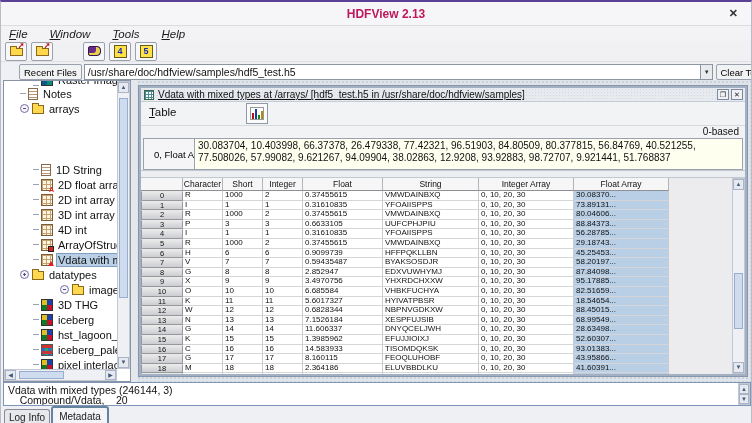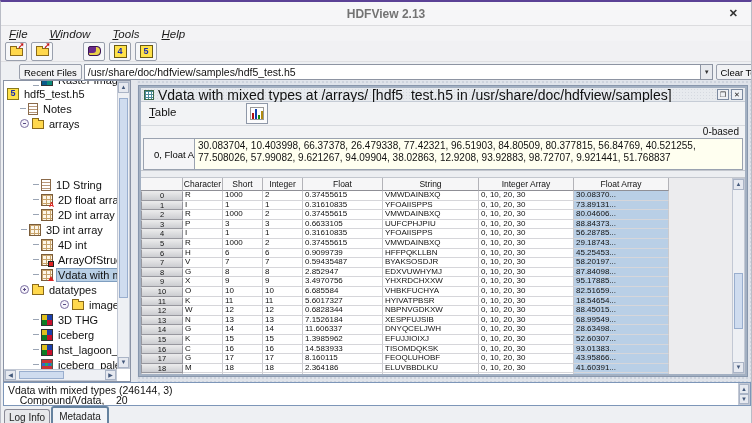--- a/index.html
+++ b/index.html
@@ -3,21 +3,21 @@
 <meta charset="utf-8">
 <style>
   * { margin:0; padding:0; box-sizing:border-box; }
   html,body { width:752px; height:423px; font-family:"Liberation Sans", sans-serif; }
   #app { position:relative; width:752px; height:423px; background:#eef0f3; border-top:2px solid #5b4196;
          border-left:1px solid #b9bcc6; border-right:1px solid #b9bcc6; overflow:hidden; font-family:"Liberation Sans", sans-serif; }
 
   
   .titlebar { position:absolute; left:0; top:0; width:100%; height:24px; background:#f6f6f8; border-bottom:1px solid #dcdcdf;
               display:flex; align-items:center; justify-content:center; }
-  .title { font-size:12px; font-weight:600; color:#737373;margin-left:20px; }
+  .title { font-size:12px; font-weight:600; color:#be185d;margin-left:20px; }
   .wclose { position:absolute; right:13px; top:5px; font-size:11px; font-weight:bold; color:#333; cursor:default; }
 
   .menubar { position:absolute; left:0; top:24px; width:100%; height:15px; background:#f3f3f5; display:flex; align-items:center; }
   .menuitem { display:inline-block; font-size:11.5px; color:#1a1a1a; margin-right:22px;font-style:italic; }
   .menuitem::first-letter { text-decoration:underline; }
   .menuitem:first-child { margin-left:8px; }
 
   .toolbar { position:absolute; left:0; top:39px; width:100%; height:21px; background:#f1f1f3; border-bottom:1px solid #e0e0e3;
              display:flex; align-items:center; }
   .tbbtn { width:22px; height:19px; border:1px solid #9aa0ad; background:#f6f7f9; border-radius:2px; margin-right:4px;
@@ -82,21 +82,21 @@
   
   .workspace { position:absolute; left:136px; top:78px; width:614px; height:302px; background-color:#dfe3ea;
                background-image:radial-gradient(#cdd3dd 1px, transparent 1px); background-size:4px 4px; }
   .iframe { position:absolute; left:2px; top:6px; width:608px; height:290px; border:2px solid #a3b0c2; background:#f2f3f5;
             box-shadow:0 0 0 1px #8796ac; }
   .ftitle { height:14px; background:#e7eaee; background-image:radial-gradient(#d5d9e0 1px, transparent 1px); background-size:3px 3px;
             display:flex; align-items:center; border-bottom:1px solid #c6ccd6; }
   .fticon { width:10px; height:10px; margin:0 4px 0 3px; background:#fff; border:1px solid #3a6a4a;
             background-image:linear-gradient(#4a8a9a 1px,transparent 1px),linear-gradient(90deg,#4a8a9a 1px,transparent 1px);
             background-size:3px 3px; flex:none; }
-  .ftext { font-size:14px; color:#111; white-space:nowrap; overflow:hidden; flex:1; }
+  .ftext { font-size:10px; color:#111; white-space:nowrap; overflow:hidden; flex:1;text-decoration:underline; }
   .fbtn { width:12px; height:11px; border:1px solid #7c8aa0; background:#eef0f4; font-size:7px; line-height:9px; text-align:center;
           color:#222; margin-right:2px; flex:none; }
   .fmenurow { height:24px; background:#f2f3f5; border-bottom:1px solid #d6d9de; position:relative; }
   .tmenu { display:inline-block; font-size:11.5px; margin:4px 0 0 8px; color:#111; }
   .tmenu::first-letter { text-decoration:underline; }
   .chartbtn { position:absolute; left:105px; top:1px; width:22px; height:21px; border:1px solid #8f98a8; background:#fbfbfc;
               display:flex; align-items:flex-end; justify-content:center; }
   .chartico { width:14px; height:13px; background:#fff; border:1px solid #999; margin-bottom:3px;
       background-image:linear-gradient(#b01010 0 0),linear-gradient(#1040b0 0 0),linear-gradient(#108a10 0 0),linear-gradient(#b08a10 0 0);
       background-size:2px 6px,2px 10px,2px 4px,2px 8px; background-position:1px bottom,4px bottom,7px bottom,10px bottom; background-repeat:no-repeat; }
@@ -178,24 +178,20 @@
     <div class="clearbtn">Clear Text</div>
   </div>
 
   <div class="treepanel">
     <div class="treeview">
         <div class="trow clipped" style="padding-left: 29px;">
           <span class="dash"></span>
           <span class="ticon i-raster"></span>
           <span class="tlabel">Raster Image #1</span>
         </div>
-        <div class="trow" style="padding-left: 3px;">
-          <span class="ticon i-h5file"></span>
-          <span class="tlabel">hdf5_test.h5</span>
-        </div>
         <div class="trow" style="padding-left: 16px;">
           <span class="dash"></span>
           <span class="ticon i-notes"></span>
           <span class="tlabel">Notes</span>
         </div>
         <div class="trow" style="padding-left: 16px;">
           <span class="expander expanded"></span>
           <span class="ticon i-folder-open"></span>
           <span class="tlabel">arrays</span>
         </div>
@@ -207,21 +203,21 @@
         <div class="trow" style="padding-left: 29px;">
           <span class="dash"></span>
           <span class="ticon i-dataset-a"></span>
           <span class="tlabel">2D float array</span>
         </div>
         <div class="trow" style="padding-left: 29px;">
           <span class="dash"></span>
           <span class="ticon i-dataset"></span>
           <span class="tlabel">2D int array</span>
         </div>
-        <div class="trow" style="padding-left: 17px;">
+        <div class="trow" style="padding-left: 29px;">
           <span class="dash"></span>
           <span class="ticon i-dataset"></span>
           <span class="tlabel">3D int array</span>
         </div>
         <div class="trow" style="padding-left: 29px;">
           <span class="dash"></span>
           <span class="ticon i-dataset"></span>
           <span class="tlabel">4D int</span>
         </div>
         <div class="trow" style="padding-left: 29px;">

